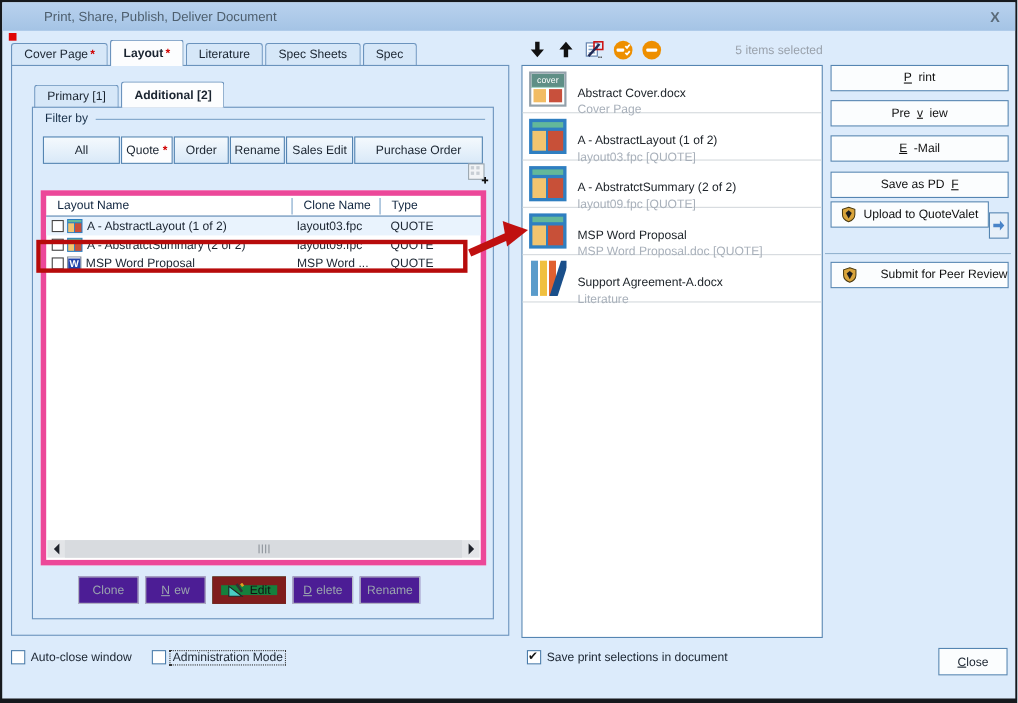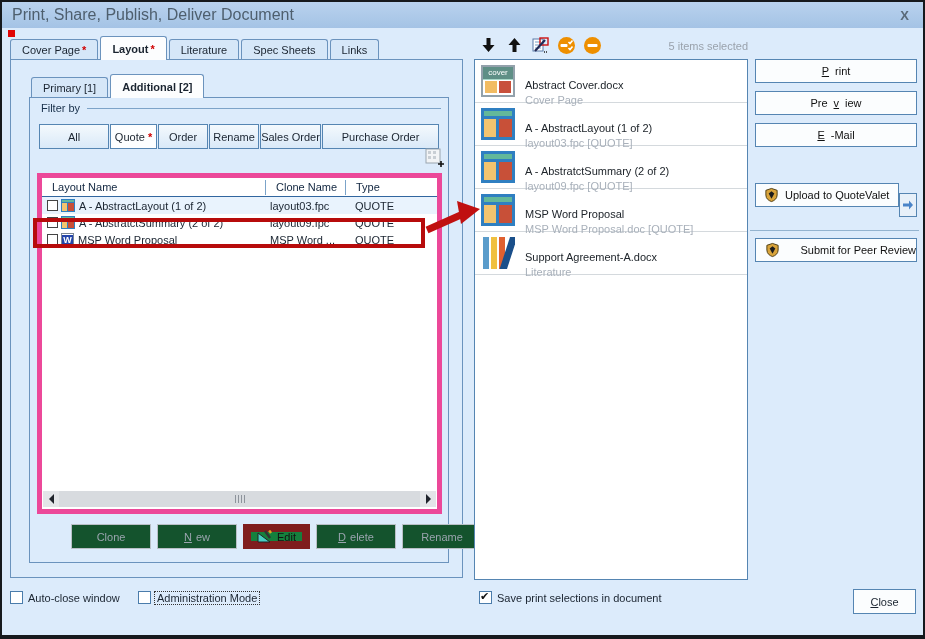--- a/index.html
+++ b/index.html
@@ -7,21 +7,21 @@
   body { font-family:"Liberation Sans", sans-serif; font-size:11px; color:#1a2430; }
   .abs { position:absolute; }
 
   #dialog { position:relative; width:925px; height:639px; background:#dcebfb;
             border:2px solid #16191d; border-bottom-width:4px; overflow:hidden; }
 
   
   #titlebar { position:absolute; left:0; top:0; right:0; height:26px;
               background:linear-gradient(#b9d2ee,#a4c3e5);
               display:flex; align-items:center; padding:0 10px; }
-  #title-text { font-size:16px; color:#4e5f6e; flex:1; }
+  #title-text { font-size:12px; color:#4e5f6e; flex:1;margin-left:28px; }
   #close-x { color:#5a6a78; font-size:13px; font-weight:bold; cursor:default; padding:0 4px; }
   #red-dot { left:6px; top:28px; width:7px; height:7px; background:#e00505; }
 
   
   .tabrow { position:absolute; display:flex; align-items:flex-end; gap:2px; }
   #doc-tabs { left:8px; top:34px; height:24px; }
   #layout-tabs { left:29px; top:72px; height:24px; }
   .tab { height:21px; padding:0 11px; background:#d6e7f8; border:1px solid #6b93bd;
          border-bottom:none; border-radius:3px 3px 0 0; display:flex; align-items:center; gap:2px; }
   .tab.selected { height:24px; background:#fcfdfe; font-weight:bold; position:relative; z-index:2; }
@@ -76,21 +76,21 @@
   #h-scroll { position:absolute; left:1px; right:1px; bottom:2px; height:16px; background:#e3e5e8;
               display:flex; align-items:center; }
   .sb-arrow { width:16px; height:16px; display:flex; align-items:center; justify-content:center; }
   .tri-l { width:0;height:0;border:5px solid transparent;border-right-color:#20242c;border-left:none; }
   .tri-r { width:0;height:0;border:5px solid transparent;border-left-color:#20242c;border-right:none; }
   #sb-thumb { flex:1; height:16px; background:#d8dbdf; display:flex; align-items:center; justify-content:center; gap:2px; }
   #sb-thumb i { display:block; width:1px; height:8px; background:#8d939b; }
 
   
   #actions-row { left:69px; top:522px; display:flex; gap:6px; }
-  .abtn { width:80px; height:25px; background:#14532d; border:1px solid #b9bfc6;
+  .abtn { width:55px; height:25px; background:#4c1d95; border:1px solid #b9bfc6;
           color:#9aa4ae; display:flex; align-items:center; justify-content:center; gap:4px; }
   .abtn.enabled { width:67px; background:#15803d; border:8px solid #7f1d1d; color:#111; }
 
   
   #preview-toolbar { left:476px; top:33px; display:flex; gap:6px; align-items:center; }
   .tico { width:20px; height:20px; display:flex; align-items:center; justify-content:center; }
   #items-selected { left:600px; top:38px; width:146px; text-align:right; color:#9aa2ac; }
 
   #preview-list { left:472px; top:57px; width:274px; height:521px; background:#fff;
                   border:1px solid #5585b2; }
@@ -158,21 +158,21 @@
       <span>Layout</span>
       <span class="star">*</span>
     </div>
     <div class="tab">
       <span>Literature</span>
     </div>
     <div class="tab">
       <span>Spec Sheets</span>
     </div>
     <div class="tab">
-      <span>Links</span>
+      <span>Spec</span>
     </div>
   </div>
   <div id="doc-panel" class="panel"></div>
 
   <div id="layout-tabs" class="tabrow">
     <div class="tab">
       <span>Primary [1]</span>
     </div>
     <div class="tab selected">
       <span>Additional [2]</span>
@@ -182,21 +182,21 @@
 
   <span id="filter-label" class="abs">Filter by</span>
   <div id="filter-line" class="abs"></div>
   <div id="filter-buttons" class="abs">
     <div class="fbtn w70">All</div>
     <div class="fbtn w47 selected">
       <span>Quote</span>&nbsp;<span class="star">*</span>
     </div>
     <div class="fbtn w50">Order</div>
     <div class="fbtn w50">Rename</div>
-    <div class="fbtn w61">Sales Order</div>
+    <div class="fbtn w61">Sales Edit</div>
     <div class="fbtn w117">Purchase Order</div>
   </div>
 
   <div id="grid-icon" class="abs">
     <svg width="19" height="19" viewBox="0 0 19 19">
       <rect x="1" y="1" width="14" height="14" fill="#f2f4f6" stroke="#9aa6b0"></rect>
       <rect x="3" y="3" width="3" height="3" fill="#c8ced4"></rect>
         <rect x="8" y="3" width="3" height="3" fill="#c8ced4"></rect>
       <rect x="3" y="8" width="3" height="3" fill="#c8ced4"></rect>
         <rect x="8" y="8" width="3" height="3" fill="#c8ced4"></rect>
@@ -346,20 +346,21 @@
       <span class="pt">
           <div class="t1">Support Agreement-A.docx</div>
         <div class="t2">Literature</div>
         </span>
     </div>
   </div>
 
   <div class="obtn" id="btn-print"><u>P</u>rint</div>
   <div class="obtn" id="btn-preview">Pre<u>v</u>iew</div>
   <div class="obtn" id="btn-email"><u>E</u>-Mail</div>
+  <div class="obtn" id="btn-savepdf">Save as PD<u>F</u></div>
   <div class="obtn" id="btn-upload">
     <svg width="15" height="16" viewBox="0 0 16 16">
       <path d="M8 1 L14 3 V8 C14 12 11 14 8 15 C5 14 2 12 2 8 V3 Z" fill="#d9a43b" stroke="#4a3a10"></path>
       <path d="M8 4 L11 6.5 L8 12 L5 6.5 Z" fill="#1c1c1c"></path>
     </svg>
     <span>Upload to QuoteValet</span>
   </div>
   <div id="btn-upload-arrow">
     <svg width="12" height="12" viewBox="0 0 12 12">
       <path d="M1 4.5 h6 V1.5 L11 6 L7 10.5 V7.5 H1 Z" fill="#4a84c8"></path>

